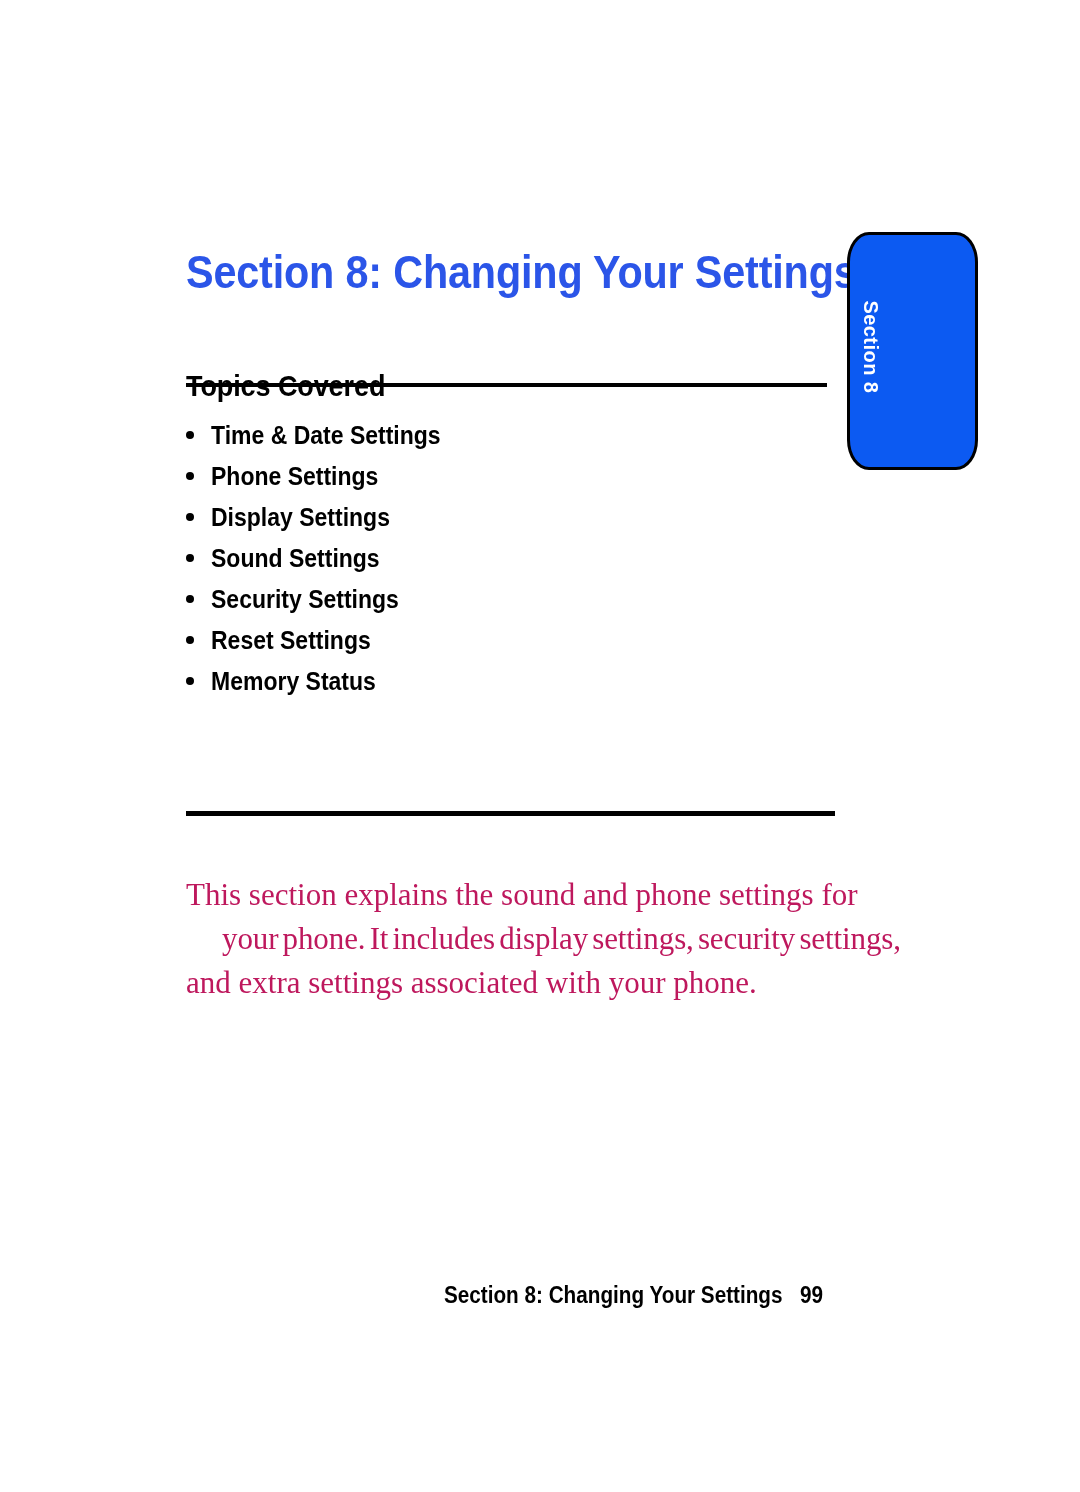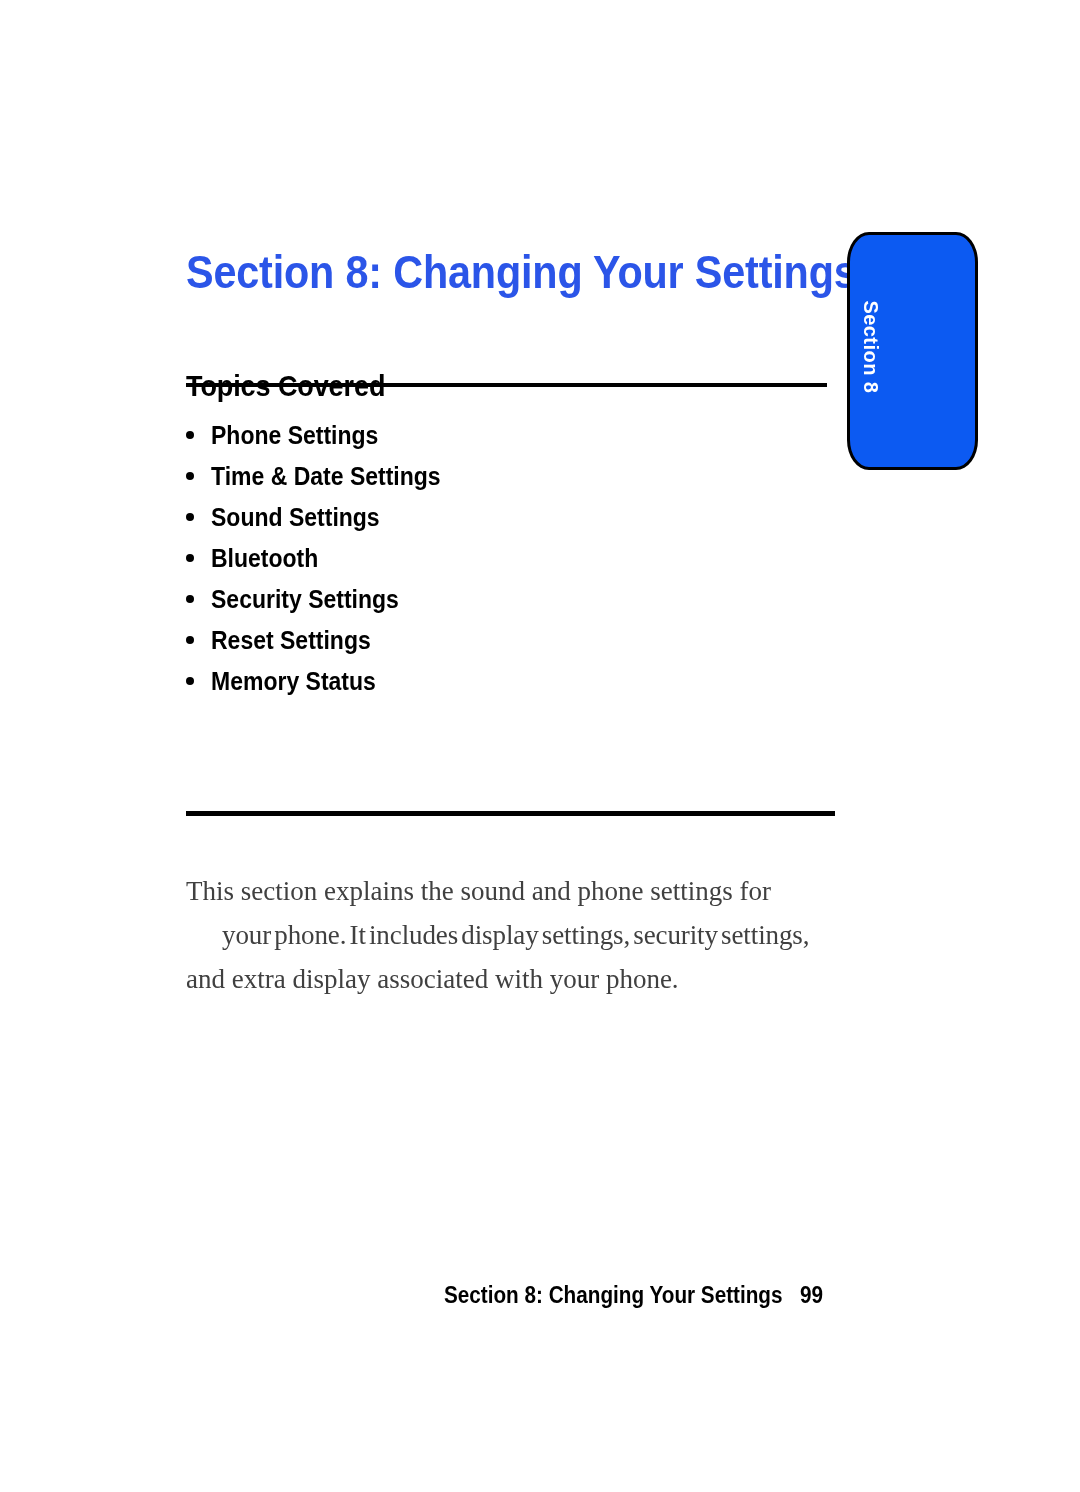--- a/index.html
+++ b/index.html
@@ -149,23 +149,23 @@
     transform-origin: left center;
   }
 
   
   .body-para {
     position: absolute;
     left: 186px;
     top: 842px;
     width: 650px;
     font-family: "Liberation Serif", serif;
-    font-size: 27px;
+    font-size: 31px;
     line-height: 44px;
-    color: #404040;
+    color: #be185d;
   }
   .body-line {
     display: block;
     white-space: nowrap;
   }
   .body-line.justified {
     letter-spacing: -0.1px;
     word-spacing: -3.5px;
     margin-left: 36px;
   }
@@ -214,54 +214,54 @@
     </div>
   </div>
 
   <h2 class="topics-heading">Topics Covered</h2>
 
   <div class="rule-thin"></div>
 
   <ul class="topics-list">
     <li class="topic-item">
       <span class="topic-bullet"></span>
+      <span class="topic-label">Time &amp; Date Settings</span>
+    </li>
+    <li class="topic-item">
+      <span class="topic-bullet"></span>
       <span class="topic-label">Phone Settings</span>
     </li>
     <li class="topic-item">
       <span class="topic-bullet"></span>
-      <span class="topic-label">Time &amp; Date Settings</span>
+      <span class="topic-label">Display Settings</span>
     </li>
     <li class="topic-item">
       <span class="topic-bullet"></span>
       <span class="topic-label">Sound Settings</span>
-    </li>
-    <li class="topic-item">
-      <span class="topic-bullet"></span>
-      <span class="topic-label">Bluetooth</span>
     </li>
     <li class="topic-item">
       <span class="topic-bullet"></span>
       <span class="topic-label">Security Settings</span>
     </li>
     <li class="topic-item">
       <span class="topic-bullet"></span>
       <span class="topic-label">Reset Settings</span>
     </li>
     <li class="topic-item">
       <span class="topic-bullet"></span>
       <span class="topic-label">Memory Status</span>
     </li>
   </ul>
 
   <div class="rule-thick"></div>
 
   <p class="body-para">
     <span class="body-line">This section explains the sound and phone settings for</span>
     <span class="body-line justified">your phone. It includes display settings, security settings,</span>
-    <span class="body-line">and extra display associated with your phone.</span>
+    <span class="body-line">and extra settings associated with your phone.</span>
   </p>
 
   <div class="footer">
     <span class="footer-title">Section 8: Changing Your Settings</span>
     <span class="footer-page">99</span>
   </div>
 
 </div>
 
 </body></html>

